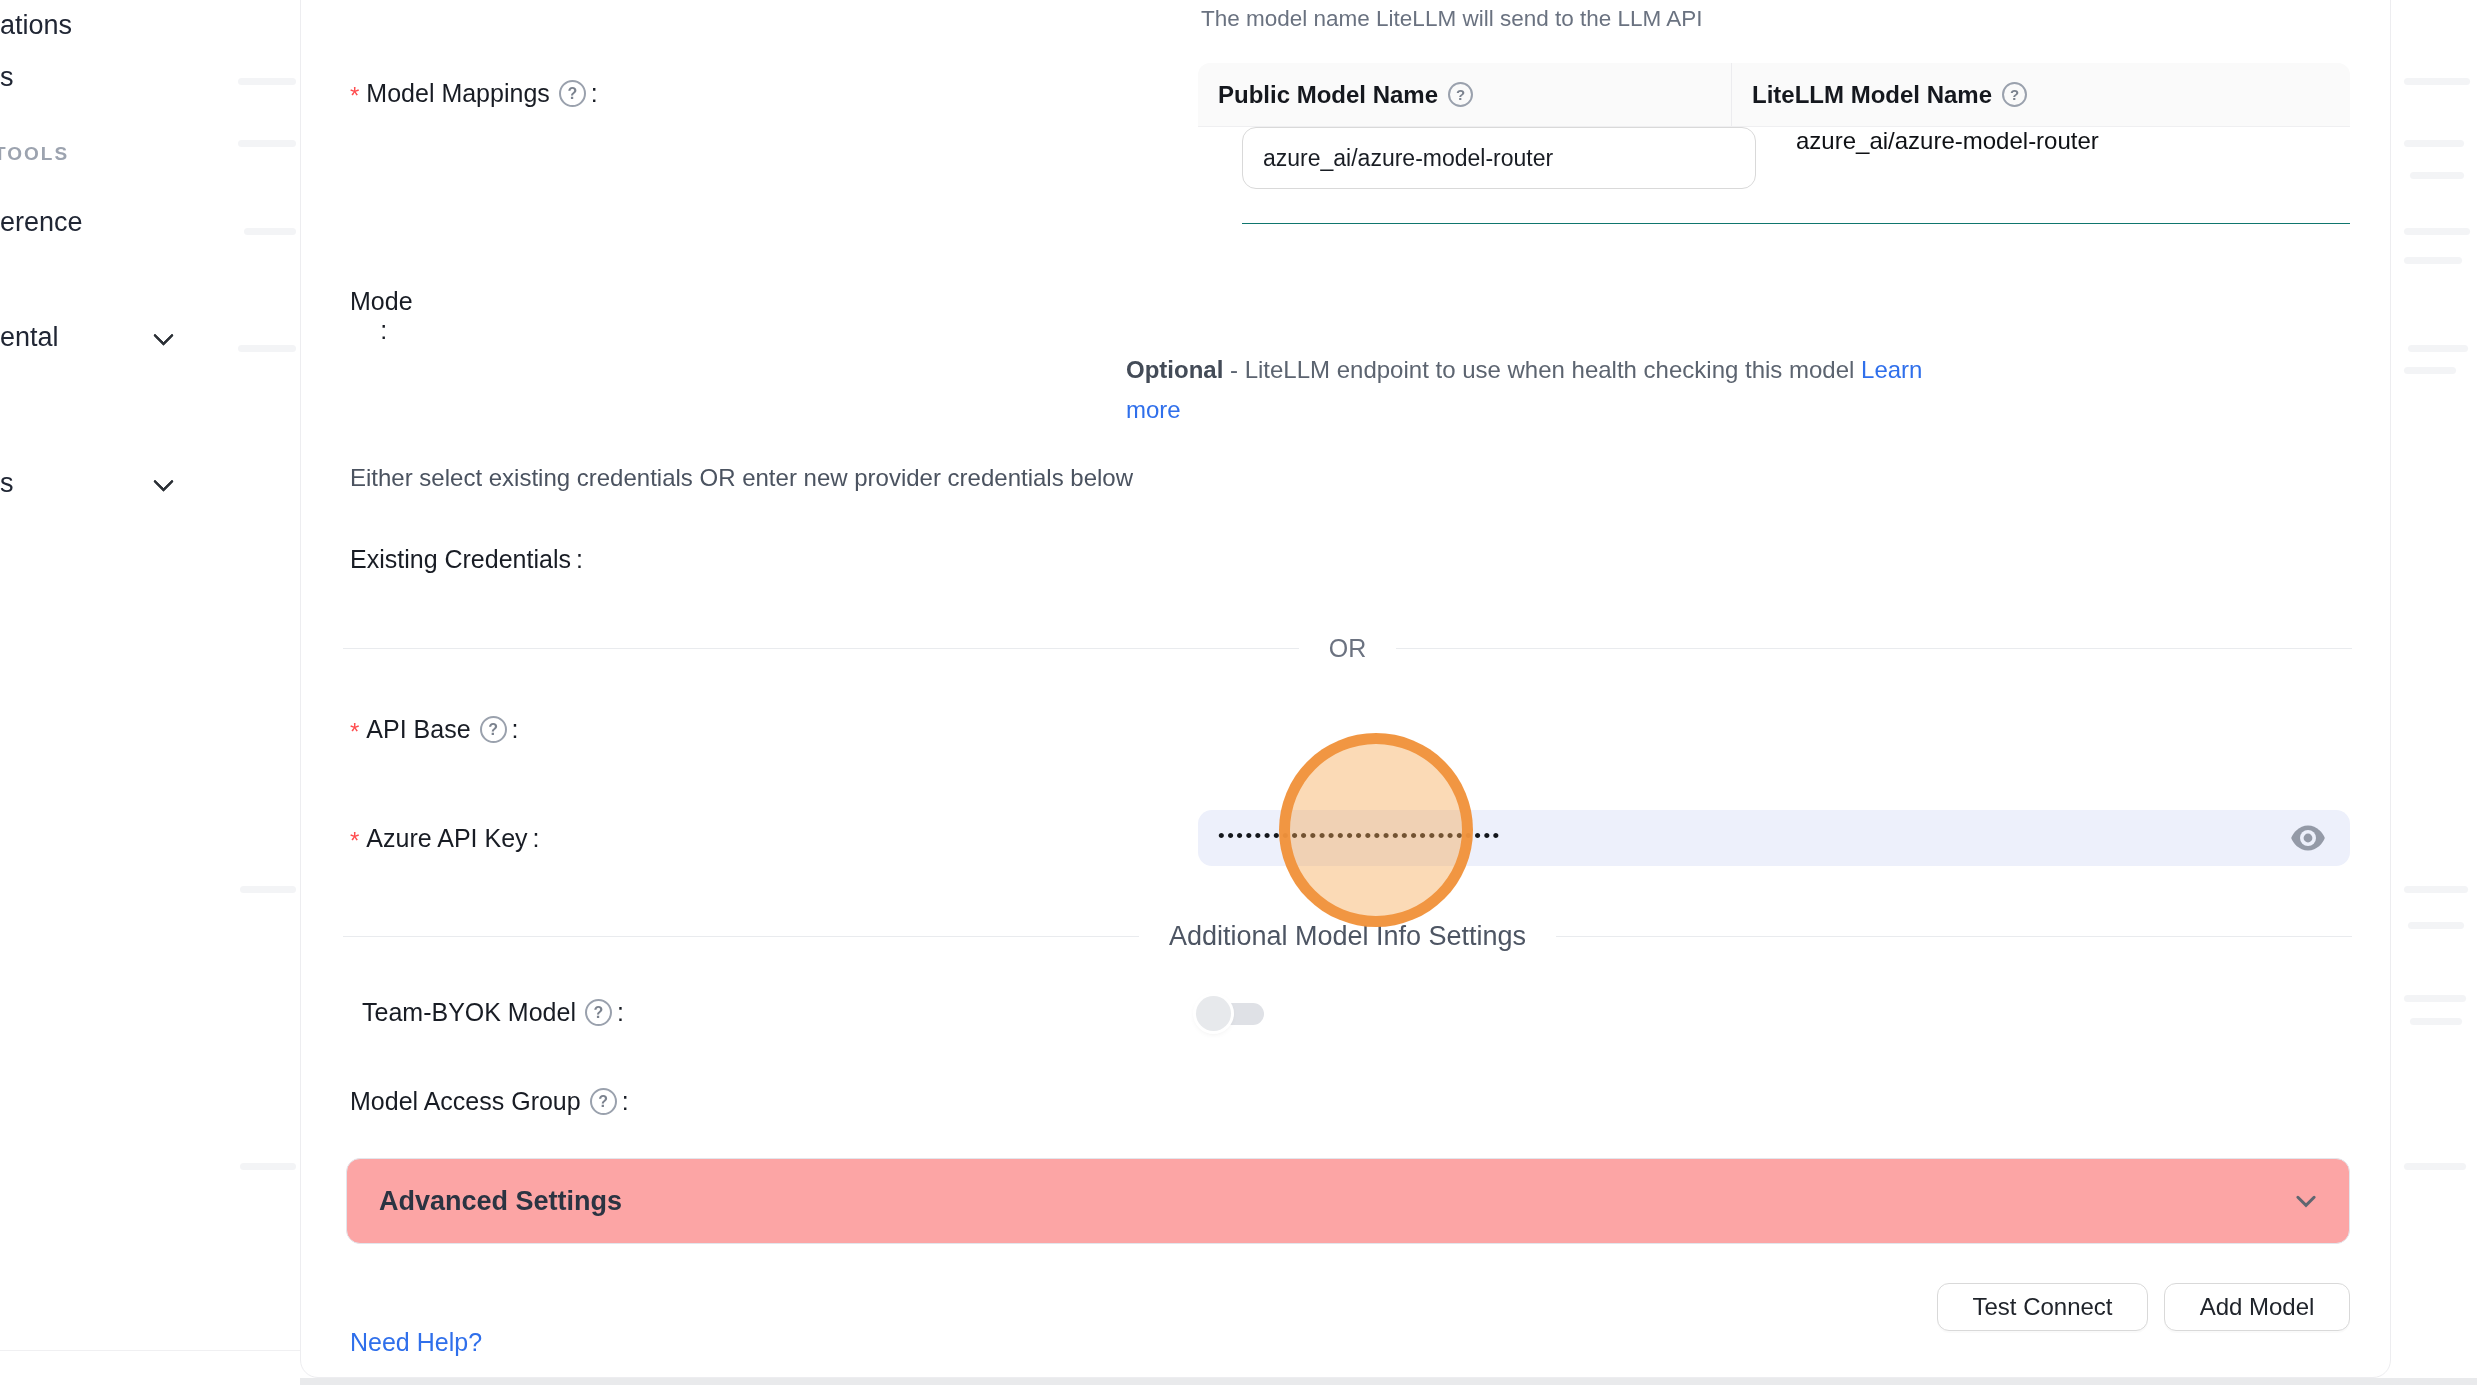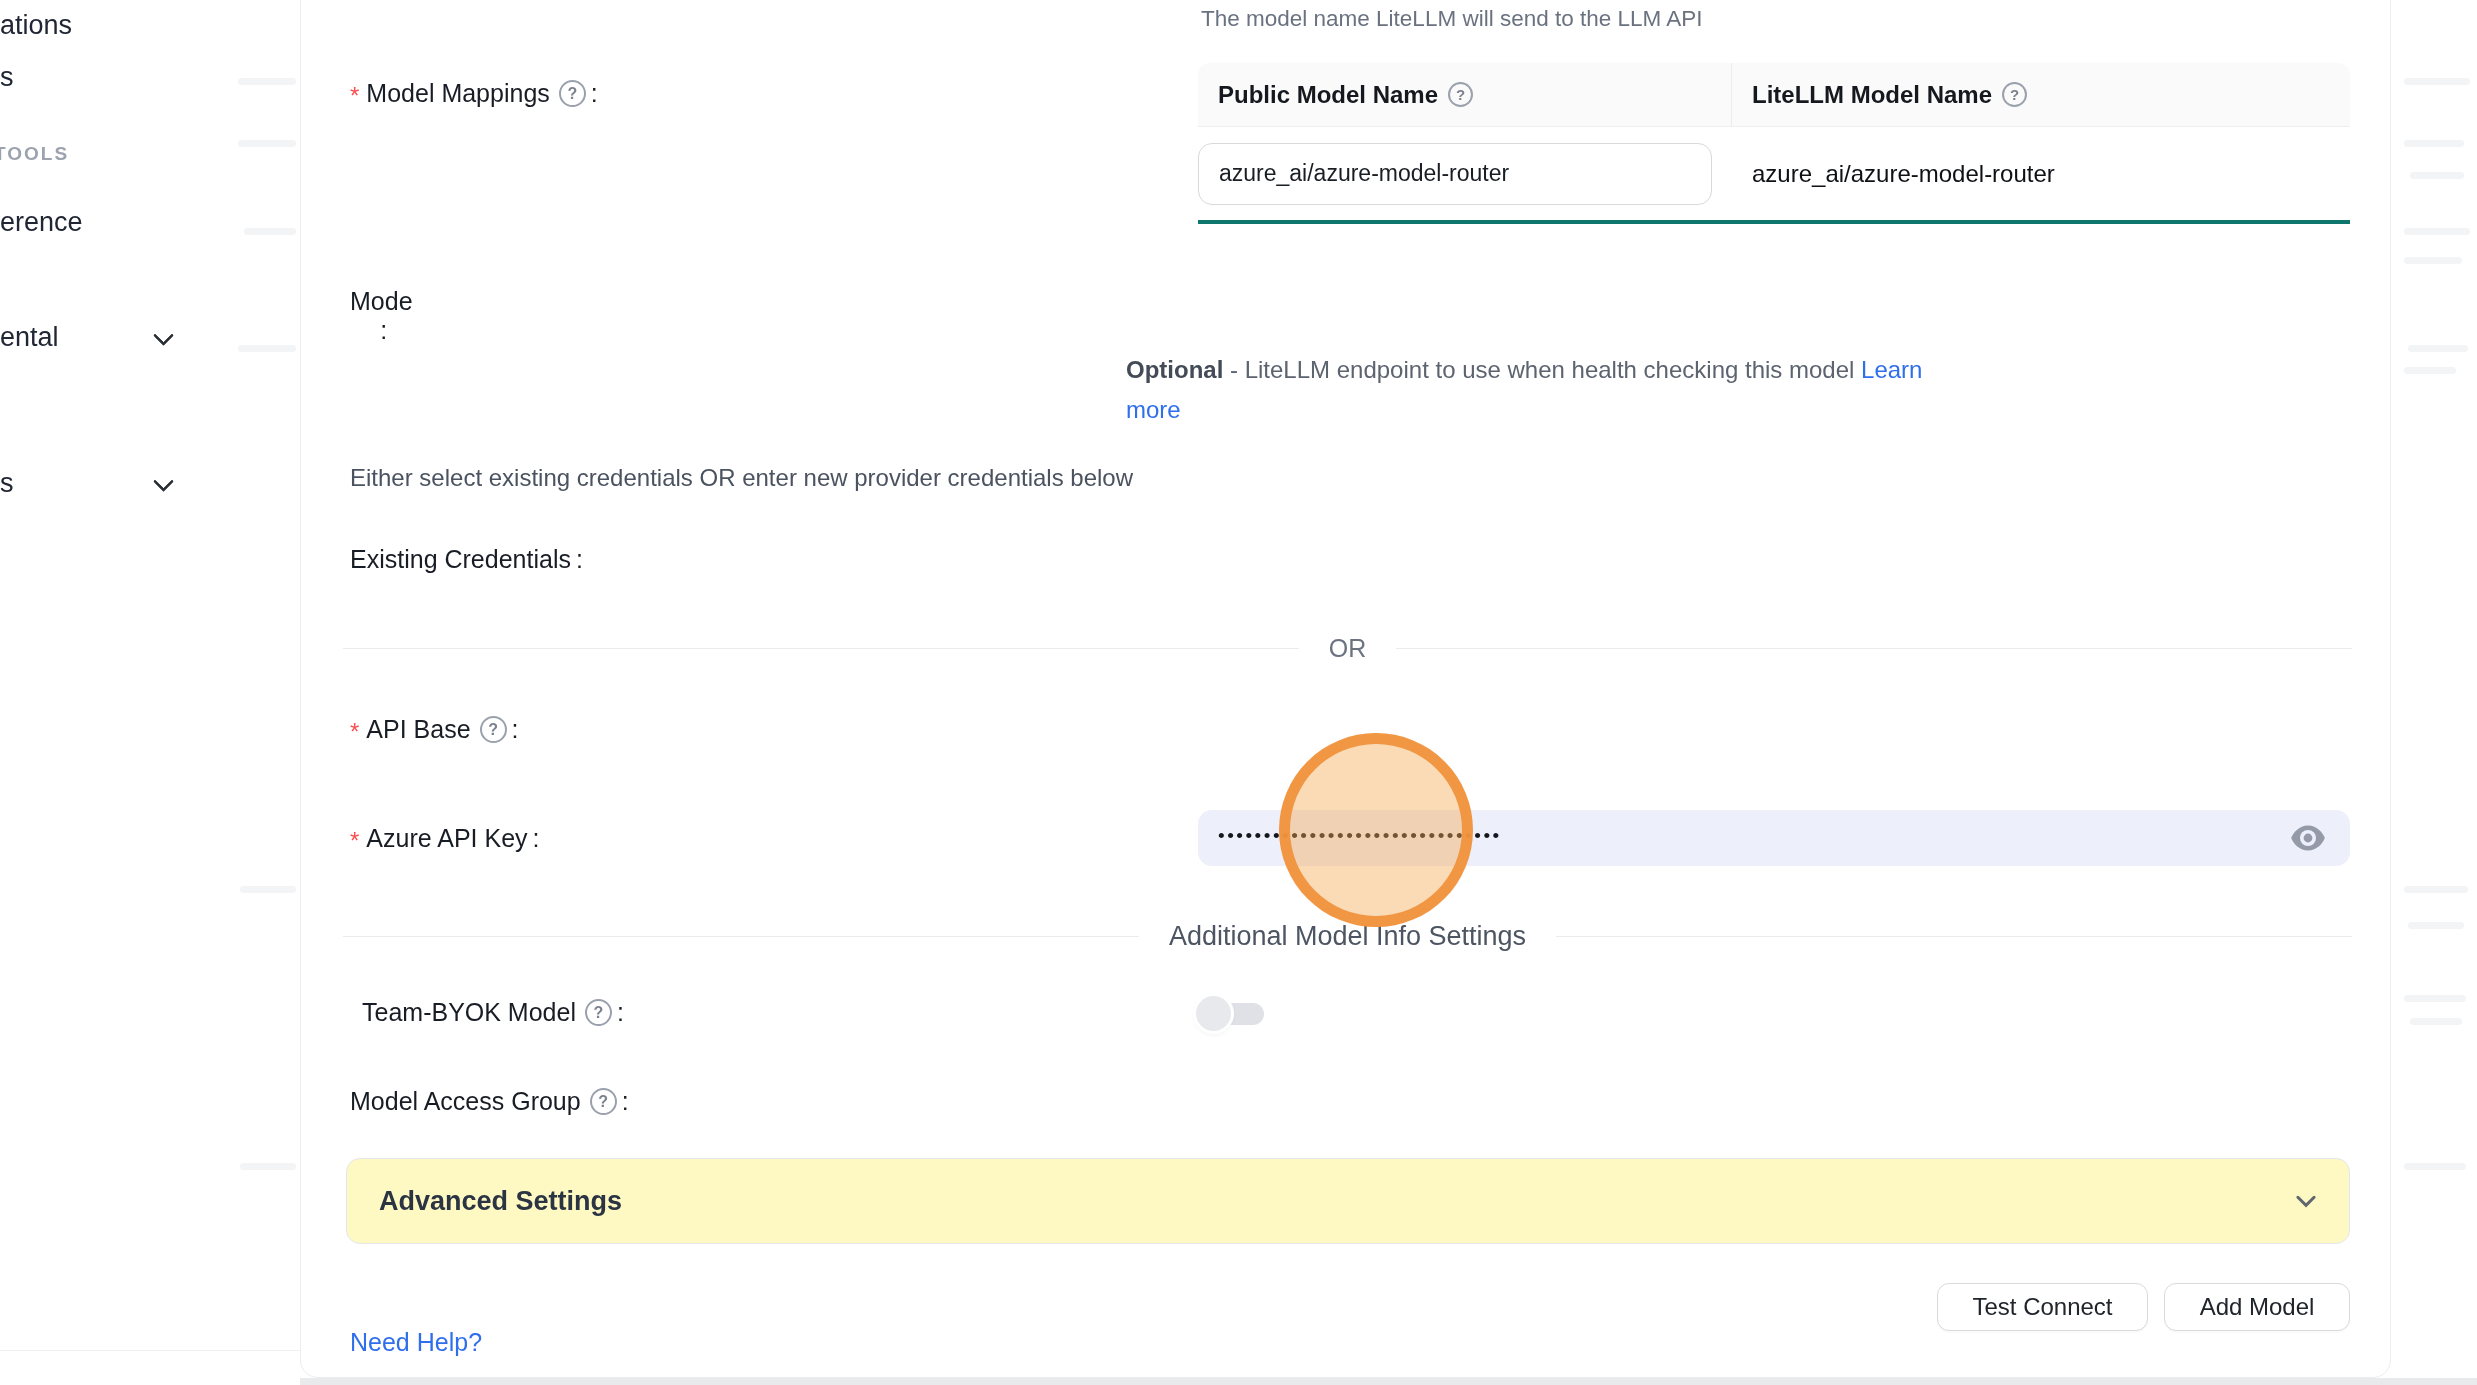--- a/index.html
+++ b/index.html
@@ -41,21 +41,21 @@
   .placeholder { color:#bfc4cc; }
   .hint { position:absolute; left:1201px; top:6px; font-size:22.5px; color:#6a7280; z-index:3; }
   
   .mtable { position:absolute; left:1198px; top:63px; width:1152px; z-index:3; }
   .mhead { display:flex; height:64px; background:#fafafa; border-radius:12px 12px 0 0;
     border-bottom:1px solid #efeff1; }
   .mh { display:flex; align-items:center; font-weight:700; font-size:24px; color:#15181e; padding-left:20px; }
   .mh1 { width:534px; border-right:1px solid #ececef; }
   .mh2 { flex:1; }
   .mh .qicon { width:25px; height:25px; font-size:15px; font-weight:700; }
-  .mbody { display:flex; align-items:center; height:97px; border-bottom:4px solid #0f766e; }
+  .mbody { display:flex; height:97px; border-bottom:1px solid #0f766e;margin-left:44px; }
   .mb1 { width:534px; }
   .mb1 input { width:514px; height:62px; border:1px solid #d9d9d9; border-radius:14px;
     font-size:23px; color:#191d24; padding:0 20px; outline:none;
     font-family:"Liberation Sans","DejaVu Sans",sans-serif; }
   .mb2 { flex:1; padding-left:20px; font-size:24px; color:#0f1115; }
   
   .mode-help { position:absolute; left:1126px; top:350px; width:1060px; font-size:24px;
     line-height:40px; color:#5c6470; z-index:3; }
   .mode-help b { color:#434b57; }
   .link { color:#2f6feb; cursor:pointer; }
@@ -71,21 +71,21 @@
   .key-field { position:absolute; left:1198px; top:810px; width:1152px; height:56px;
     background:#edf0fb; border-radius:14px; display:flex; align-items:center; padding:0 20px; z-index:3; }
   .dots { font-size:19px; letter-spacing:2.5px; color:#14171c; transform:translateY(-2px); }
   .eye { position:absolute; right:24px; top:50%; transform:translateY(-50%); cursor:pointer; }
   
   .toggle { position:absolute; left:1196px; top:996px; width:68px; height:35px; z-index:3; cursor:pointer; }
   .toggle .pill { position:absolute; left:12px; top:7px; width:56px; height:22px; border-radius:11px; background:#dfe1e6; }
   .toggle .knob { position:absolute; left:0; top:0; width:35px; height:35px; border-radius:50%;
     background:#e7e9ec; box-shadow:0 0 0 3px #ffffff, 0 2px 6px rgba(0,0,0,0.10); }
   
-  .adv { position:absolute; left:346px; top:1158px; width:2004px; height:86px; background:#fef9c3;
+  .adv { position:absolute; left:346px; top:1158px; width:2004px; height:86px; background:#fca5a5;
     border:1px solid #e3e6ec; border-radius:14px; display:flex; align-items:center; padding:0 30px 0 32px; z-index:3; cursor:pointer; }
   .adv .t { font-size:27px; font-weight:700; color:#2b3442; }
   .adv .chev-icon { right:28px; }
   
   .need-help { position:absolute; left:350px; top:1292px; font-size:25px; color:#2f6feb; z-index:3; cursor:pointer;margin-top:36px; }
   .btn { position:absolute; top:1283px; height:48px; background:#fff; border:1px solid #d9d9d9;
     border-radius:12px; font-size:24px; color:#20242b; display:flex; align-items:center; justify-content:center;
     box-shadow:0 2px 0 rgba(0,0,0,0.02); z-index:3; cursor:pointer;
     font-family:"Liberation Sans","DejaVu Sans",sans-serif; }
   .btn-test { left:1937px; width:211px; }

